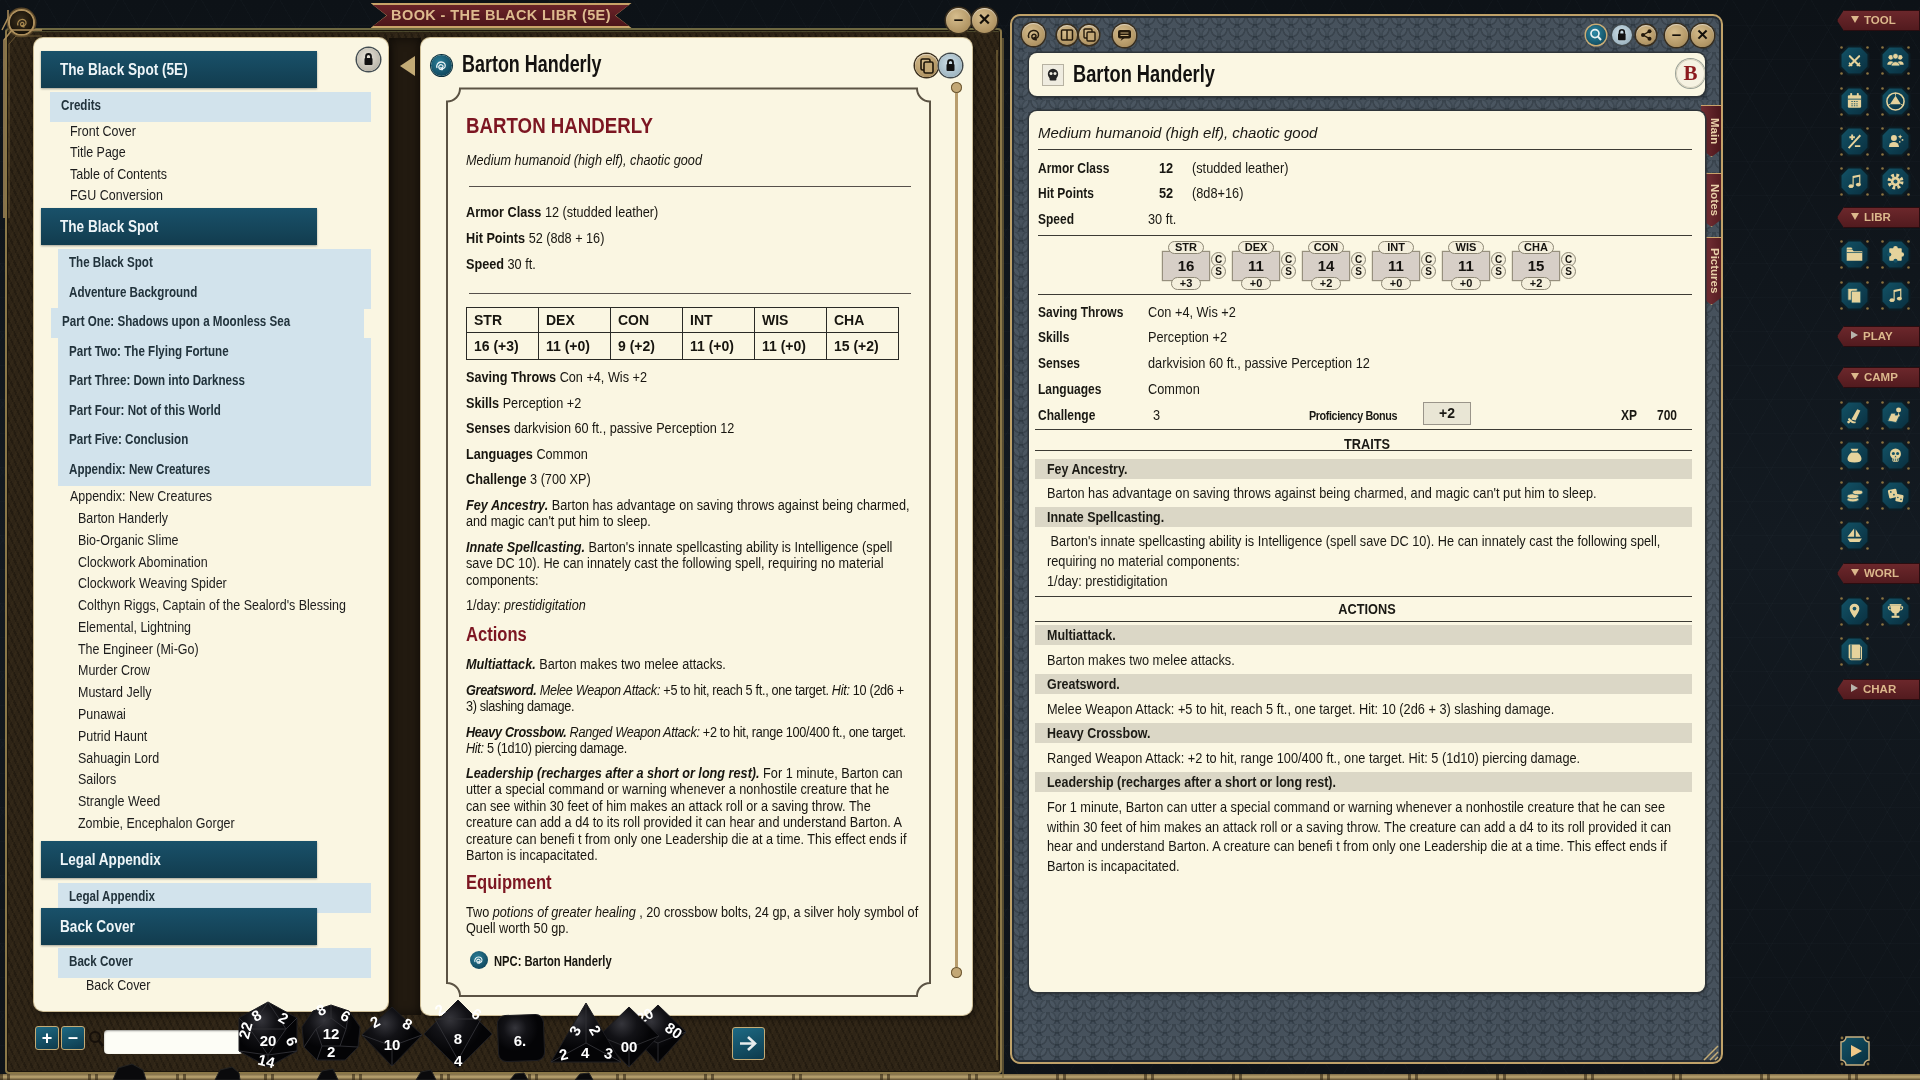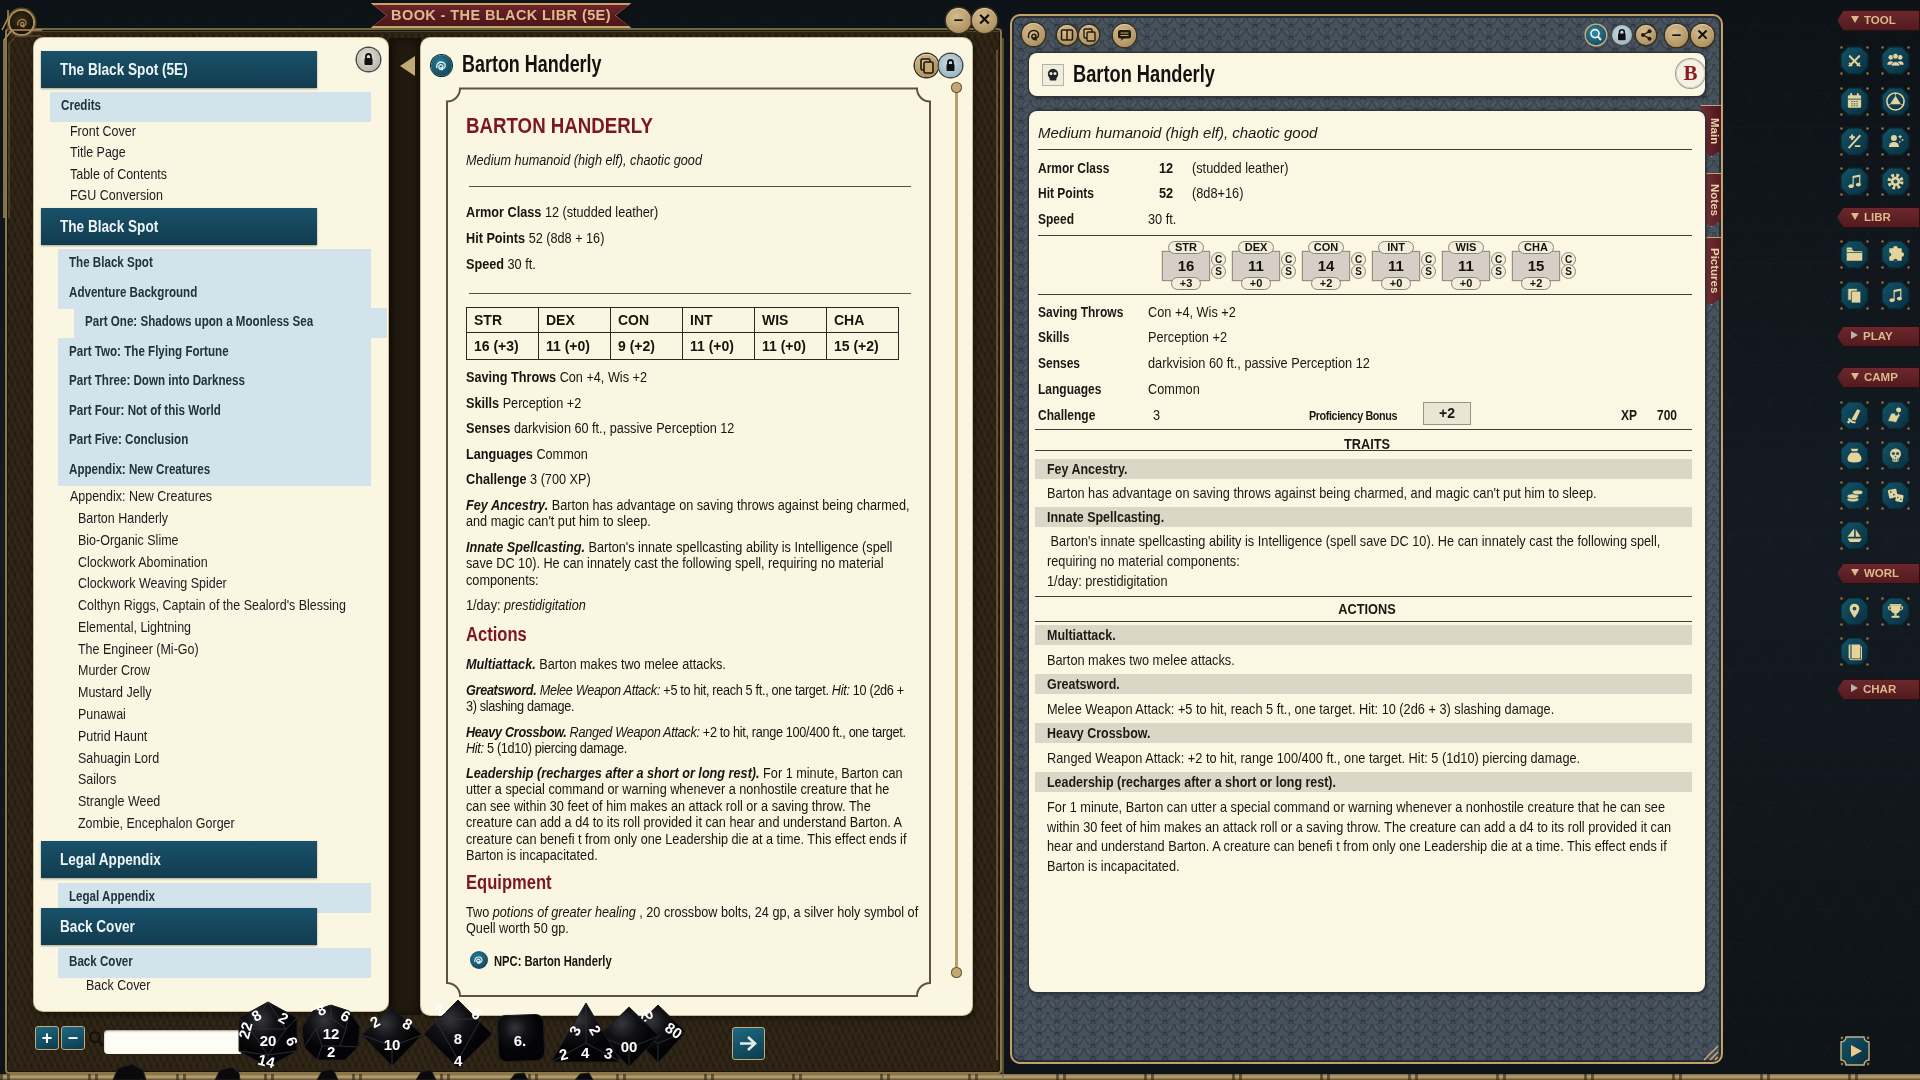--- a/index.html
+++ b/index.html
@@ -95,21 +95,21 @@
           <path d="M9 11 v-2.5 a2.5 2.5 0 0 1 5 0 V11" fill="none" stroke="#111" stroke-width="1.8"></path>
         </svg></div>
     <div class="tocsel" style="left:16px;top:54px;width:321px"><span class="hx">Credits</span></div>
     <div class="tocitem" style="left:36px;top:83px">Front Cover</div>
     <div class="tocitem" style="left:36px;top:104px">Title Page</div>
     <div class="tocitem" style="left:36px;top:126px">Table of Contents</div>
     <div class="tocitem" style="left:36px;top:147px">FGU Conversion</div>
     <div class="tochdr" style="top:170px"><span class="hx">The Black Spot</span></div>
     <div class="tocsel" style="left:24px;top:211px"><span class="hx">The Black Spot</span></div>
     <div class="tocsel" style="left:24px;top:241px"><span class="hx">Adventure Background</span></div>
-    <div class="tocsel" style="left:40px;top:270px"><span class="hx">Part One: Shadows upon a Moonless Sea</span></div>
+    <div class="tocsel" style="left:17px;top:270px"><span class="hx">Part One: Shadows upon a Moonless Sea</span></div>
     <div class="tocsel" style="left:24px;top:300px"><span class="hx">Part Two: The Flying Fortune</span></div>
     <div class="tocsel" style="left:24px;top:329px"><span class="hx">Part Three: Down into Darkness</span></div>
     <div class="tocsel" style="left:24px;top:359px"><span class="hx">Part Four: Not of this World</span></div>
     <div class="tocsel" style="left:24px;top:388px"><span class="hx">Part Five: Conclusion</span></div>
     <div class="tocsel" style="left:24px;top:418px"><span class="hx">Appendix: New Creatures</span></div>
     <div class="tocitem" style="left:36px;top:448px">Appendix: New Creatures</div>
     <div class="tocitem" style="left:44px;top:470px">Barton Handerly</div>
     <div class="tocitem" style="left:44px;top:492px">Bio-Organic Slime</div>
     <div class="tocitem" style="left:44px;top:514px">Clockwork Abomination</div>
     <div class="tocitem" style="left:44px;top:535px">Clockwork Weaving Spider</div>

